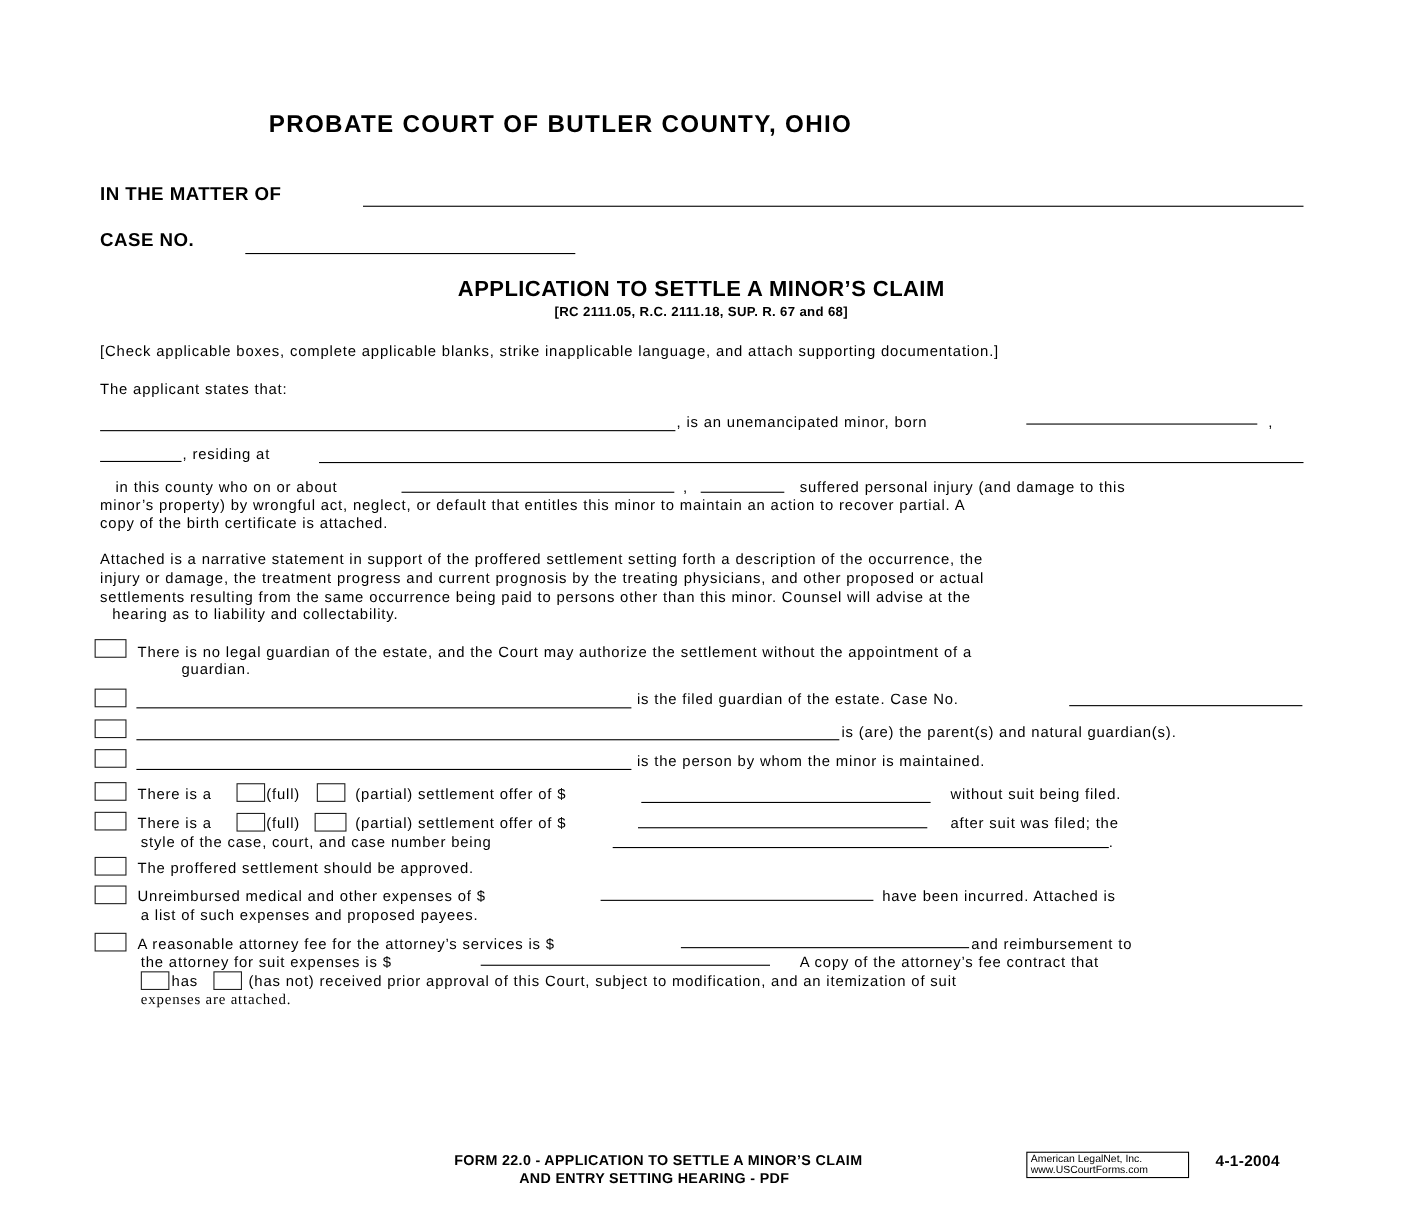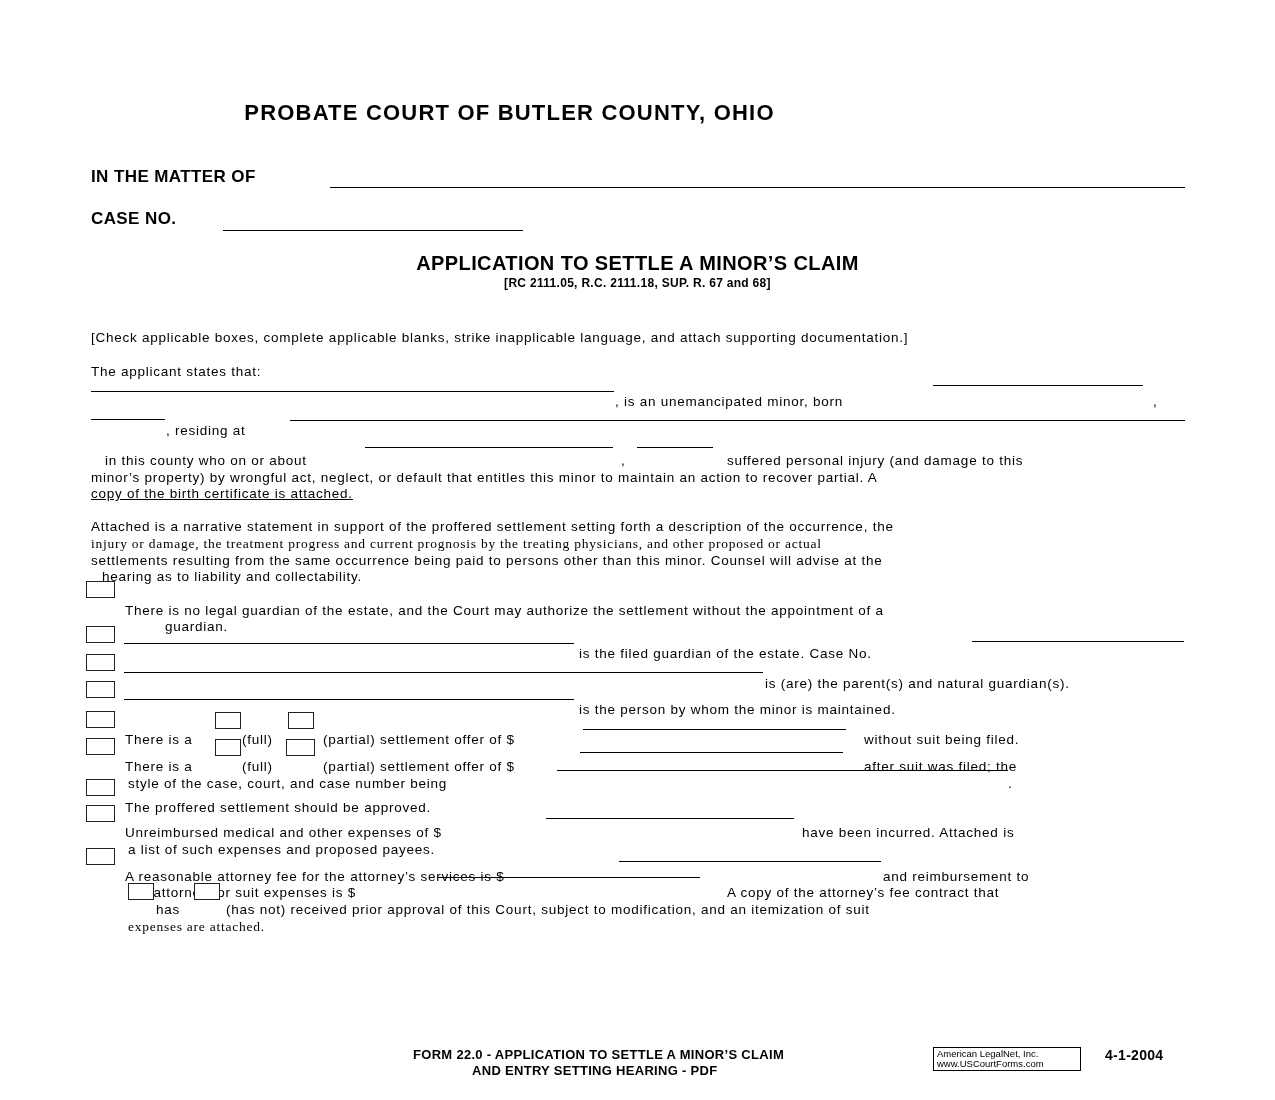--- a/index.html
+++ b/index.html
@@ -3,21 +3,21 @@
 <meta charset="utf-8">
 <style>
   * { box-sizing: border-box; margin: 0; padding: 0; }
   html, body { width: 1275px; height: 1100px; background: #ffffff; overflow: hidden; }
   body { position: relative; font-family: "Liberation Sans", sans-serif; color: #000; }
   .abs { position: absolute; white-space: nowrap; text-align: right; }
   .title { font-weight: bold; font-size: 22px; letter-spacing: 1.2px; }
   .hdr { font-weight: bold; font-size: 17px; letter-spacing: 0.4px; }
   .h2 { font-weight: bold; font-size: 20px; letter-spacing: 0.4px; }
   .cite { font-weight: bold; font-size: 12px; letter-spacing: 0.3px; }
-  .txt { font-size: 13.5px; letter-spacing: 0.75px; line-height: 17px; margin-top: 18px; }
+  .txt { font-size: 13.5px; letter-spacing: 0.75px; line-height: 17px; }
   .line { position: absolute; height: 0; border-bottom: 1.5px solid #000; }
   .cb { position: absolute; width: 29px; height: 17px; border: 1.5px solid #222; background: #fff; cursor: pointer; }
   .cb.sm { width: 26px; height: 17px; }
   .foot { font-weight: bold; font-size: 13px; letter-spacing: 0.3px; }
   .stamp { position: absolute; border: 1px solid #000; font-size: 9.5px; line-height: 10px; padding: 1px 3px; letter-spacing: 0; }
   .date { font-weight: bold; font-size: 14px; letter-spacing: 0.3px; }
 </style>
 </head>
 <body>
 
@@ -43,24 +43,24 @@
 <div class="line" style="left:91px;top:404px;width:74px;height:16px;"></div>
 <div class="abs txt" style="left:166px;top:404px;">, residing at</div>
 <div class="line" style="left:290px;top:405px;width:895px;height:16px;"></div>
 
 <div class="abs txt" style="left:105px;top:434px;">in this county who on or about</div>
 <div class="line" style="left:365px;top:432px;width:248px;height:16px;"></div>
 <div class="abs txt" style="left:621px;top:434px;">,</div>
 <div class="line" style="left:637px;top:432px;width:76px;height:16px;"></div>
 <div class="abs txt" style="left:727px;top:434px;">suffered personal injury (and damage to this</div>
 <div class="abs txt" style="left:91px;top:451px;">minor’s property) by wrongful act, neglect, or default that entitles this minor to maintain an action to recover partial.  A</div>
-<div class="abs txt" style="left:91px;top:467px;text-decoration:underline;">copy of the birth certificate is attached.</div>
+<div class="abs txt" style="left:91px;top:467px;">copy of the birth certificate is attached.</div>
 
 <div class="abs txt" style="left:91px;top:500px;">Attached is a narrative statement in support of the proffered settlement setting forth a description of the occurrence, the</div>
-<div class="abs txt" style="left:91px;top:517px;font-family:Liberation Serif, serif;">injury or damage, the treatment progress and current prognosis by the treating physicians, and other proposed or actual</div>
+<div class="abs txt" style="left:91px;top:517px;">injury or damage, the treatment progress and current prognosis by the treating physicians, and other proposed or actual</div>
 <div class="abs txt" style="left:91px;top:534px;">settlements resulting from the same occurrence being paid to persons other than this minor.  Counsel will advise at the</div>
 <div class="abs txt" style="left:102px;top:550px;">hearing as to liability and collectability.</div>
 
 <div class="cb" style="left:86px;top:581px;"></div>
 <div class="abs txt" style="left:125px;top:584px;">There is no legal guardian of the estate, and the Court may authorize the settlement without the appointment of a</div>
 <div class="abs txt" style="left:165px;top:600px;">guardian.</div>
 
 <div class="cb" style="left:86px;top:626px;"></div>
 <div class="line" style="left:124px;top:628px;width:450px;height:16px;"></div>
 <div class="abs txt" style="left:579px;top:627px;">is the filed guardian of the estate.  Case No.</div>

